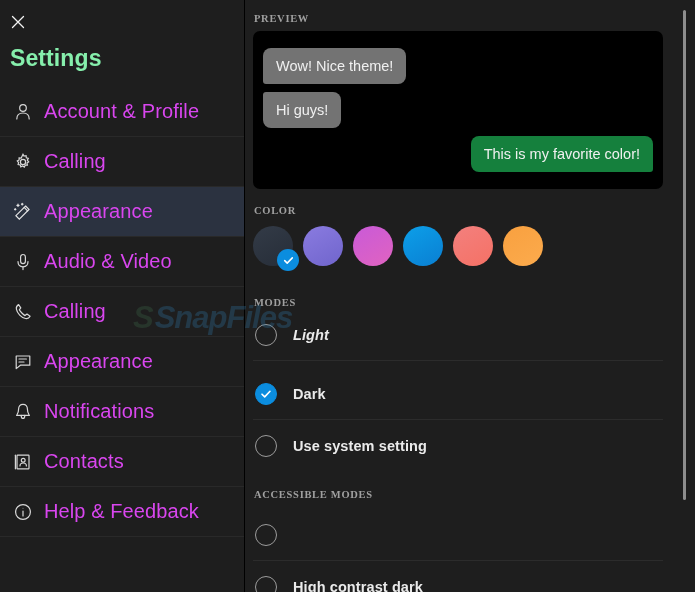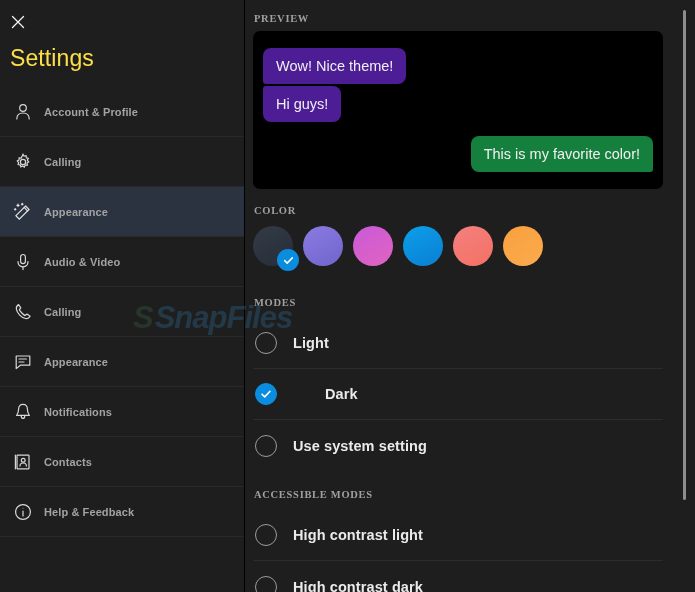--- a/index.html
+++ b/index.html
@@ -42,22 +42,22 @@
     justify-content: center;
     cursor: pointer;
   }
   #close-btn svg { display: block; }
 
   #settings-title {
     position: absolute;
     left: 10px;
     top: 45px;
     font-size: 23px;
-    font-weight: normal;
-    color: #fde047;
+    font-weight: bold;
+    color: #86efac;
     letter-spacing: 0.1px;
   }
 
   #nav-list {
     position: absolute;
     left: 0;
     top: 87px;
     width: 245px;
   }
 
@@ -78,23 +78,23 @@
     width: 30px;
     height: 30px;
     flex: 0 0 30px;
     display: flex;
     align-items: center;
     justify-content: center;
     margin-right: 6px;
   }
   .nav-item .nav-icon svg { display: block; }
   .nav-item .nav-label {
-    font-size: 11px;
-    font-weight: bold;
-    color: #a3a3a3;
+    font-size: 20px;
+    font-weight: normal;
+    color: #d946ef;
     letter-spacing: 0.1px;
   }
 
   
   #panel {
     position: relative;
     flex: 1 1 auto;
     height: 592px;
     background: #1e1e1e;
     overflow: hidden;
@@ -128,29 +128,29 @@
     display: flex;
     align-items: center;
     font-size: 14.5px;
     color: #f0f0f0;
     padding: 0 13px;
     height: 36px;
     border-radius: 8px;
     white-space: nowrap;
   }
   .bubble.incoming {
-    background: #4c1d95;
+    background: #737373;
     left: 10px;
   }
   .bubble.outgoing {
     background: #15803d;
     right: 10px;
   }
   #bubble-1 { top: 17px; border-bottom-left-radius: 3px; }
-  #bubble-2 { top: 55px; border-top-left-radius: 3px; }
+  #bubble-2 { top: 61px; border-top-left-radius: 3px; }
   #bubble-3 { top: 105px; border-bottom-right-radius: 3px; }
 
   
   #color-label { left: 9px; top: 205px; }
 
   #swatch-row {
     position: absolute;
     left: 8px;
     top: 226px;
     display: flex;
@@ -217,22 +217,22 @@
   .radio.checked svg { display: block; }
 
   .mode-label {
     margin-left: 16px;
     font-size: 14.5px;
     font-weight: bold;
     color: #eaeaea;
     letter-spacing: 0.1px;
   }
 
-  #row-light  { top: 318px; }
-  #row-dark   { top: 369px; gap: 32px; }
+  #row-light  { top: 310px; font-style: italic; }
+  #row-dark   { top: 369px; }
   #row-system { top: 420px; border-bottom: none; }
   #row-hc-light { top: 510px; }
   #row-hc-dark  { top: 561px; border-bottom: none; }
 
   
   #scrollbar-track {
     position: absolute;
     right: 5px;
     top: 0;
     width: 10px;
@@ -478,21 +478,20 @@
       </span>
       <span class="mode-label">Use system setting</span>
     </div>
 
     <div id="accessible-label" class="section-label">ACCESSIBLE MODES</div>
 
     <div id="row-hc-light" class="mode-row">
       <span class="radio">
         
       </span>
-      <span class="mode-label">High contrast light</span>
     </div>
 
     <div id="row-hc-dark" class="mode-row">
       <span class="radio">
         
       </span>
       <span class="mode-label">High contrast dark</span>
     </div>
 
     <div id="scrollbar-track">

